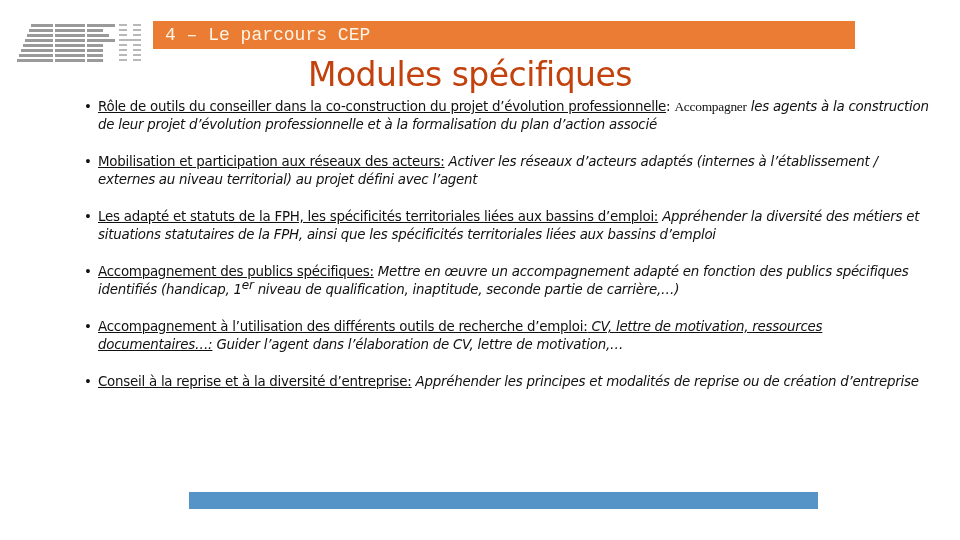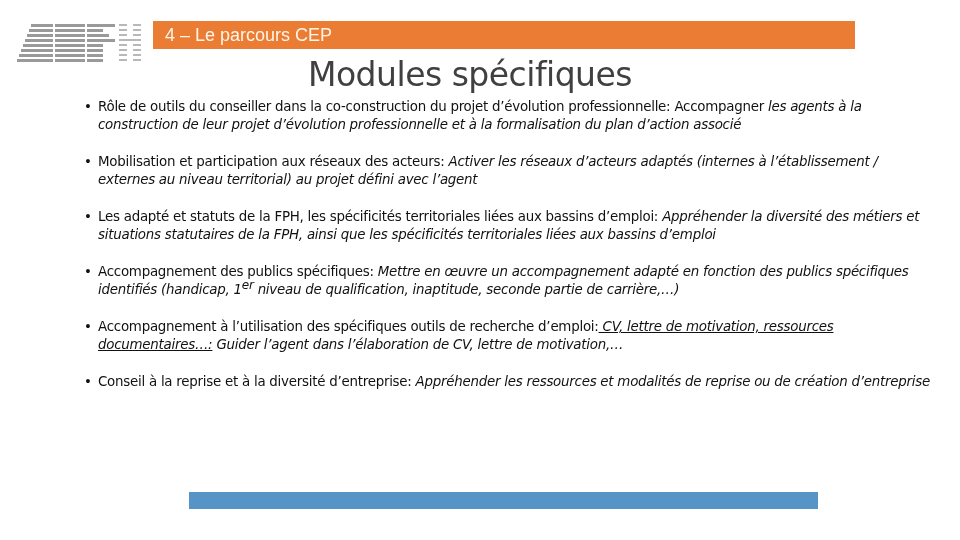--- a/index.html
+++ b/index.html
@@ -10,44 +10,44 @@
   }
   .logo {
     position: absolute; left: 17px; top: 22px; width: 126px; height: 46px;
   }
   .header-bar {
     position: absolute; left: 153px; top: 21px; width: 702px; height: 28px;
     background: #ea7d33;
   }
   .header-bar span {
     position: absolute; left: 12px; top: 4px;
-    font-family: Liberation Sans, sans-serif;
+    font-family: Liberation Mono, monospace;
     font-size: 18px; color: #fff4e8; white-space: nowrap;
   }
   .title {
     position: absolute; left: 300px; top: 52px; width: 340px; text-align: center;
-    font-family: "DejaVu Sans", sans-serif; font-size: 33px; color: #404040;
+    font-family: "DejaVu Sans", sans-serif; font-size: 33px; color: #c2410c;
     letter-spacing: -0.5px; white-space: nowrap; line-height: 46px;
   }
   .bullets {
     position: absolute; left: 82px; top: 98px; width: 850px;
     margin: 0; padding: 0; list-style: none;
   }
   .bullet {
     position: relative; padding-left: 16px; margin-bottom: 19px;
     font-family: "DejaVu Sans", sans-serif; font-size: 13.4px; line-height: 18px;
     color: #111111; letter-spacing: -0.25px;
   }
   .bullet .dot {
     position: absolute; left: 2px; top: 0; font-style: normal;
   }
-  .bullet .head { }
+  .bullet .head { text-decoration: underline; }
   .bullet .head-it { text-decoration: underline; font-style: italic; }
   .bullet .body { font-style: italic; }
-  .bullet .body-up { font-style: normal; }
+  .bullet .body-up { font-style: normal; font-family: Liberation Serif, serif; }
   .bullet sup { font-size: 12px; line-height: 0; }
   .bottom-bar {
     position: absolute; left: 189px; top: 492px; width: 629px; height: 17px;
     background: #5694c7;
   }
 </style>
 </head>
 <body>
 
 <svg class="logo" viewBox="0 0 126 46">
@@ -115,21 +115,21 @@
   <li class="bullet">
     <span class="dot">•</span>
     <span class="head">Les adapté et statuts de la FPH, les spécificités territoriales liées aux bassins d’emploi:</span><span class="body"> Appréhender la diversité des métiers et situations statutaires de la FPH, ainsi que les spécificités territoriales liées aux bassins d’emploi</span>
   </li>
   <li class="bullet">
     <span class="dot">•</span>
     <span class="head">Accompagnement des publics spécifiques:</span><span class="body"><span> Mettre en œuvre un accompagnement adapté en fonction des publics spécifiques identifiés (handicap, 1</span><sup>er</sup><span> niveau de qualification, inaptitude, seconde partie de carrière,…)</span></span>
   </li>
   <li class="bullet">
     <span class="dot">•</span>
-    <span class="head">Accompagnement à l’utilisation des spécifiques outils de recherche d’emploi:</span><span class="head-it"> CV, lettre de motivation, ressources documentaires…:</span><span class="body"> Guider l’agent dans l’élaboration de CV, lettre de motivation,…</span>
+    <span class="head">Accompagnement à l’utilisation des différents outils de recherche d’emploi:</span><span class="head-it"> CV, lettre de motivation, ressources documentaires…:</span><span class="body"> Guider l’agent dans l’élaboration de CV, lettre de motivation,…</span>
   </li>
   <li class="bullet">
     <span class="dot">•</span>
-    <span class="head">Conseil à la reprise et à la diversité d’entreprise:</span><span class="body"> Appréhender les ressources et modalités de reprise ou de création d’entreprise</span>
+    <span class="head">Conseil à la reprise et à la diversité d’entreprise:</span><span class="body"> Appréhender les principes et modalités de reprise ou de création d’entreprise</span>
   </li>
 </ul>
 
 <div class="bottom-bar"></div>
 
 </body></html>

